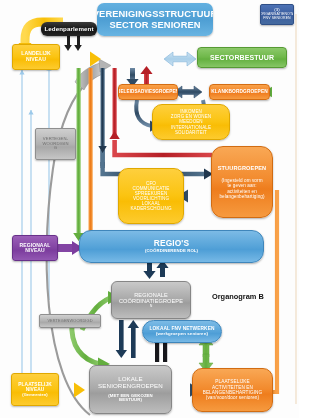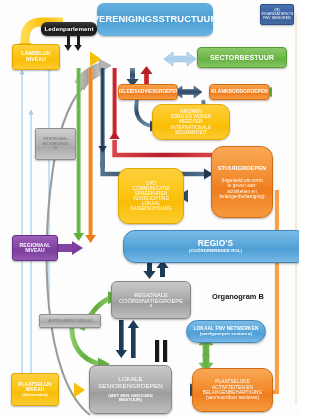--- a/index.html
+++ b/index.html
@@ -43,21 +43,20 @@
   .blue-hdr{
     background:linear-gradient(180deg,#63b0e0 0%,#4f9fd4 52%,#68b4e2 100%);
     border-radius:7px;
     box-shadow:0 1px 2px rgba(0,0,0,.28);
   }
   .blue-box{
     background:linear-gradient(180deg,#7cbbe6 0%,#5aa6da 45%,#4e9ed6 60%,#77b9e6 100%);
     border:1px solid #3f86bb;
     border-radius:12px;
     box-shadow:0 1px 2px rgba(0,0,0,.3);
-    margin-left:44px;
   }
   .grey-box{
     background:linear-gradient(180deg,#c9c9c9 0%,#a9a9a9 48%,#9d9d9d 58%,#bdbdbd 100%);
     border:1px solid #868686;
     border-radius:5px;
     box-shadow:0 1px 2px rgba(0,0,0,.3);
   }
   .grey-flat{
     background:linear-gradient(180deg,#cfcfcf 0%,#b2b2b2 50%,#a8a8a8 60%,#c6c6c6 100%);
     border:1px solid #8f8f8f;
@@ -332,20 +331,21 @@
       <path d="M74 382.5 l11 7.5 -11 7.5 z" fill="#f8bf07"></path>
     </g>
 
     <g>
       <path d="M296 14 L296 404" stroke="#e6c9a4" stroke-width="0.9" fill="none" opacity="0.85"></path>
     </g>
   </svg>
 
   <div class="node blue-hdr" style="left:97px; top:3px; width:116px; height:33px; font-size:9.3px;">
     <span class="l1">VERENIGINGSSTRUCTUUR</span>
+    <span class="l2">SECTOR SENIOREN</span>
   </div>
 
   <div class="node navy-note" style="left:260px; top:4px; width:34px; height:21px; font-size:3.5px; padding:1px;">
     <span style="font-size:4.4px;">(3)</span>
     <span>ORGANISATIENOTA</span>
     <span>FNV SENIOREN</span>
   </div>
 
   <div class="node black-pill" style="left:41px; top:22px; width:56px; height:14px; font-size:6.2px;">
     <span class="l1">Ledenparlement</span>

